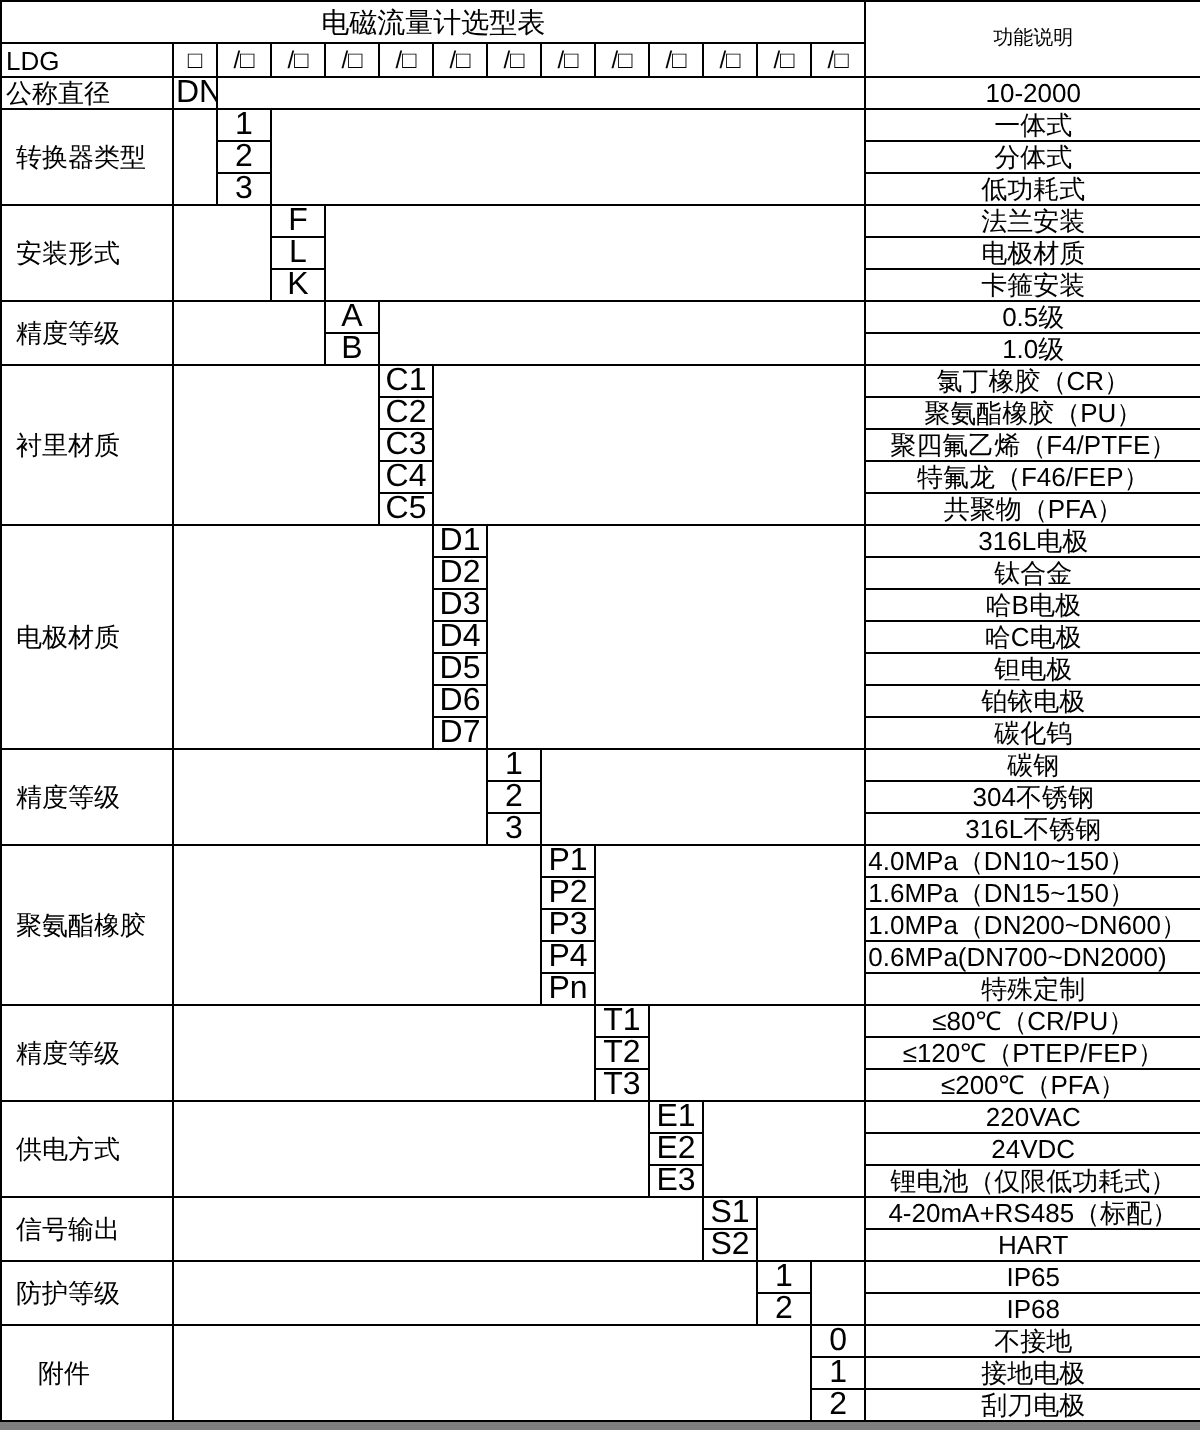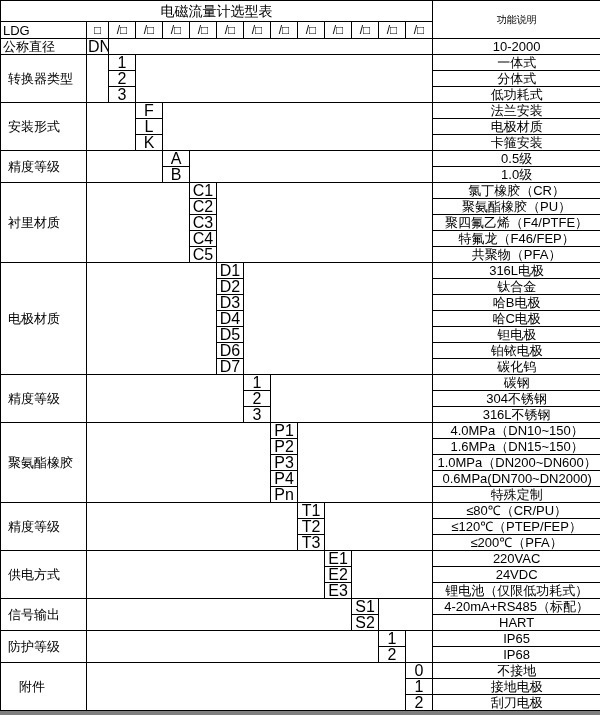--- a/index.html
+++ b/index.html
@@ -32,21 +32,21 @@
   tr.slotrow{height:17px;}
   tr.datarow{height:16px;}
   td.title{font-size:14px;}
   td.fnhead{font-size:10px;}
   td.lbl{text-align:left;padding-left:7px;}
   td.lbl.tight{padding-left:2px;}
   td.lbl.pad18{padding-left:18px;}
   td.slot{font-size:12px;}
   td.code{font-size:16px;}
   td.code.code-left{text-align:left;padding-left:1px;}
-  td.fn.left{text-align:center;padding-left:1px;margin-top:39px;}
+  td.fn.left{text-align:left;padding-left:1px;margin-top:39px;}
   .bottombar{
     width:600px;
     height:4px;
     background:#7f7f7f;
   }
 </style>
 </head>
 <body>
 
 <table id="grid">

